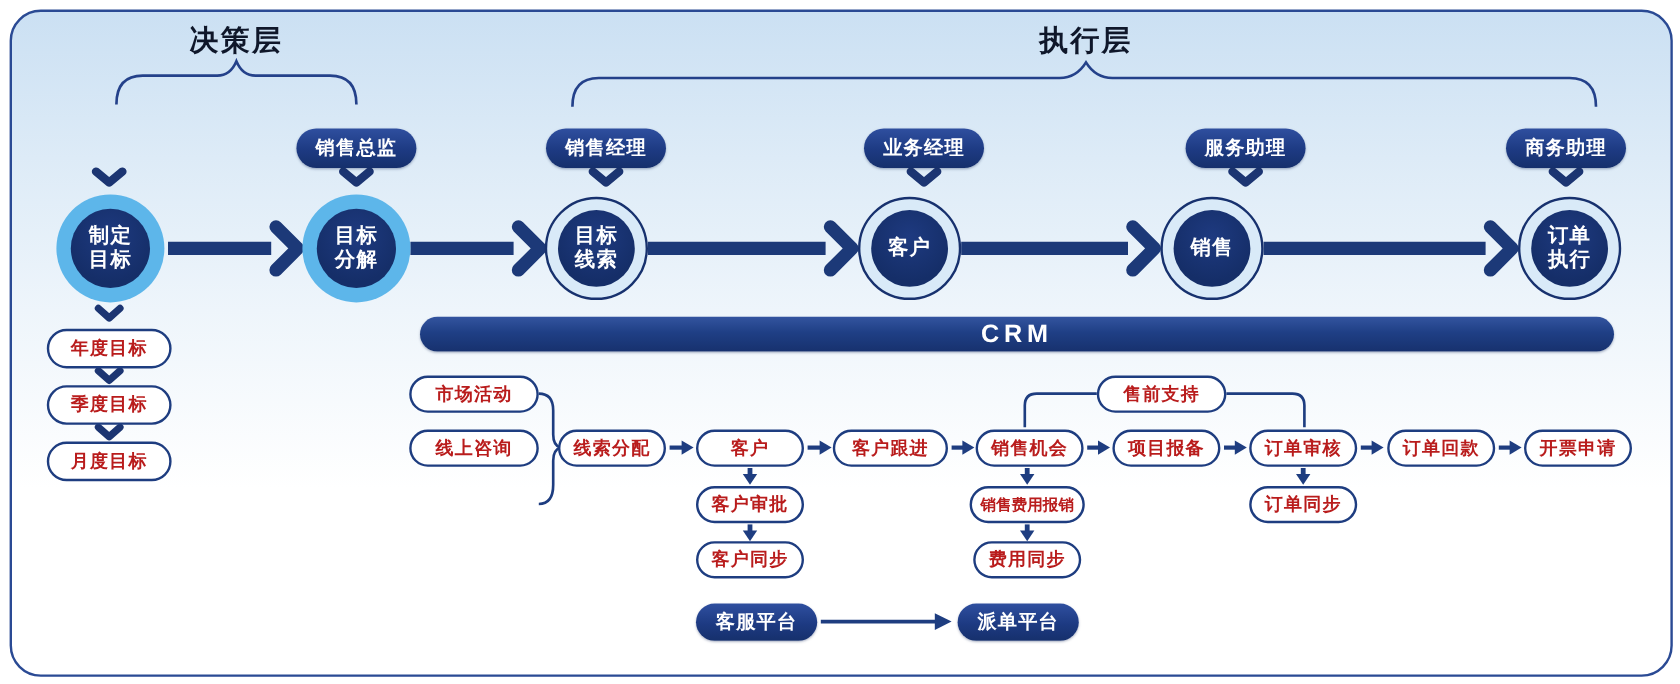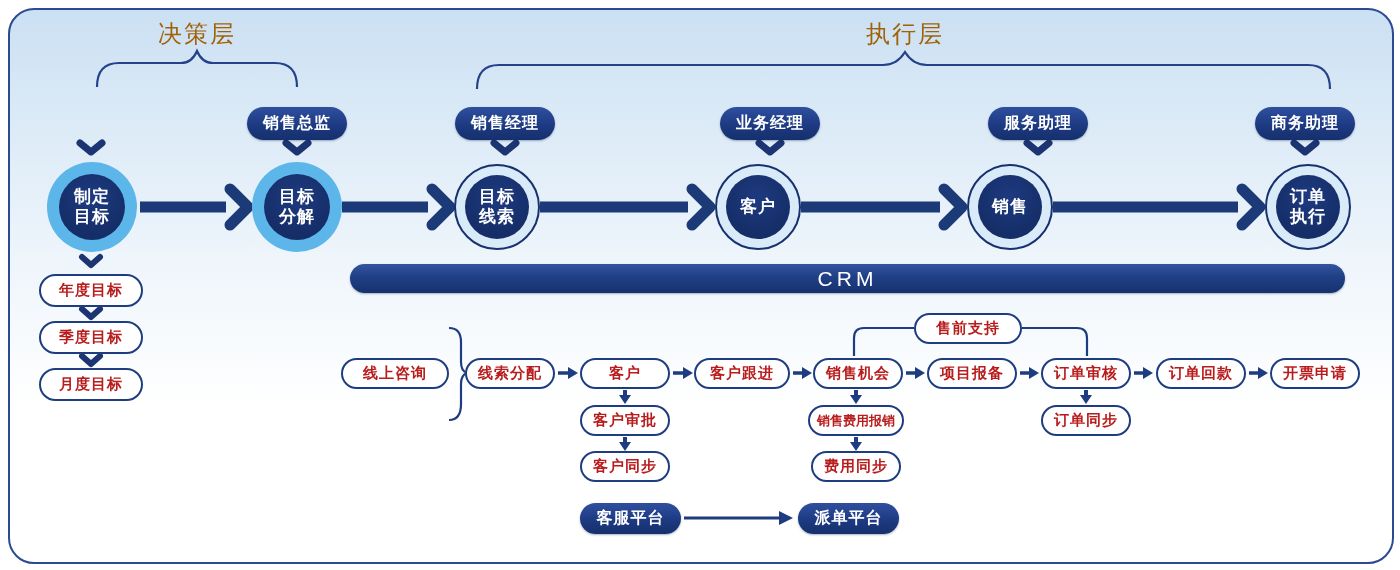--- a/index.html
+++ b/index.html
@@ -1,39 +1,39 @@
 <!DOCTYPE html>
 <html><head>
 <meta charset="utf-8">
 <style>
   html,body{margin:0;padding:0;background:#fff;}
   body{font-family:"Liberation Sans","DejaVu Sans",sans-serif;}
   .canvas{position:relative;width:1400px;height:570px;background:#fff;overflow:hidden;}
   .frame{position:absolute;left:8px;top:8px;width:1382px;height:552px;border:2px solid #2a4a94;border-radius:26px;
          background:linear-gradient(180deg,#cbe0f3 0%,#ddebf7 22%,#eef5fb 45%,#ffffff 72%,#ffffff 100%);}
   .abs{position:absolute;}
-  .layer-title{font-size:24px;font-weight:normal;color:#a16207;letter-spacing:2px;transform:translateX(-50%);white-space:nowrap;}
+  .layer-title{font-size:24px;font-weight:bold;color:#0f172a;letter-spacing:2px;transform:translateX(-50%);white-space:nowrap;}
   .pill-solid{display:flex;align-items:center;justify-content:center;height:33px;border-radius:17px;
       background:linear-gradient(180deg,#2f4f9f 0%,#1d3a82 55%,#16306c 100%);
       color:#fff;font-size:16px;font-weight:bold;letter-spacing:1px;box-shadow:0 1px 2px rgba(20,40,90,.35);}
   .pill-outline{display:flex;align-items:center;justify-content:center;height:31px;border-radius:16px;
       background:#fff;border:2.2px solid #1e3d80;color:#b91c1c;font-size:15px;font-weight:600;letter-spacing:1px;box-sizing:border-box;white-space:nowrap;}
   .pill-outline.tight{font-size:13px;letter-spacing:0;}
   .pill-platform{display:flex;align-items:center;justify-content:center;height:31px;border-radius:16px;
       background:linear-gradient(180deg,#2f4f9f 0%,#1d3a82 55%,#16306c 100%);
       color:#fff;font-size:16px;font-weight:bold;letter-spacing:1px;box-shadow:0 1px 2px rgba(20,40,90,.35);}
   .circle{display:flex;align-items:center;justify-content:center;border-radius:50%;}
   .circle-sky{width:90px;height:90px;background:#5db6ea;}
   .circle-pale{width:86px;height:86px;background:#d9eaf8;border:2.5px solid #17316e;box-sizing:border-box;}
   .circle-inner{width:66px;height:66px;border-radius:50%;background:radial-gradient(circle at 50% 35%,#1e3a80 0%,#152e68 70%);
       display:flex;flex-direction:column;align-items:center;justify-content:center;color:#fff;font-size:17px;font-weight:bold;line-height:1.15;letter-spacing:1px;}
   .circle-pale .circle-inner{width:64px;height:64px;}
   .crm-bar{display:flex;align-items:center;justify-content:center;height:29px;border-radius:15px;
       background:linear-gradient(180deg,#33549f 0%,#1f3f85 45%,#17316e 100%);
-      color:#fff;font-size:21px;font-weight:normal;letter-spacing:4px;box-shadow:0 1px 2px rgba(20,40,90,.35);}
+      color:#fff;font-size:21px;font-weight:bold;letter-spacing:4px;box-shadow:0 1px 2px rgba(20,40,90,.35);}
 </style>
 </head>
 <body>
 
 <div class="canvas">
   <div class="frame"></div>
 
   <svg class="abs" style="left:0;top:0;" width="1400" height="570" viewBox="0 0 1400 570" fill="none">
 
     <path d="M 97 87 Q 97 63 119 63 L 181 63 Q 192 63 197 51 Q 202 63 213 63 L 275 63 Q 297 63 297 87" stroke="#24418a" stroke-width="2.2"></path>
@@ -154,20 +154,21 @@
       <span>执行</span>
     </div>
   </div>
 
   <div class="abs pill-outline" style="left:39px;top:274px;width:104px;height:33px;border-radius:17px;">年度目标</div>
   <div class="abs pill-outline" style="left:39px;top:321px;width:104px;height:33px;border-radius:17px;">季度目标</div>
   <div class="abs pill-outline" style="left:39px;top:368px;width:104px;height:33px;border-radius:17px;">月度目标</div>
 
   <div class="abs crm-bar" style="left:350px;top:264px;width:995px;">CRM</div>
 
+  <div class="abs pill-outline" style="left:341px;top:313px;width:108px;">市场活动</div>
   <div class="abs pill-outline" style="left:341px;top:358px;width:108px;">线上咨询</div>
 
   <div class="abs pill-outline" style="left:914px;top:313px;width:108px;">售前支持</div>
 
   <div class="abs pill-outline" style="left:465px;top:358px;width:90px;">线索分配</div>
   <div class="abs pill-outline" style="left:580px;top:358px;width:90px;">客户</div>
   <div class="abs pill-outline" style="left:694px;top:358px;width:96px;">客户跟进</div>
   <div class="abs pill-outline" style="left:813px;top:358px;width:90px;">销售机会</div>
   <div class="abs pill-outline" style="left:927px;top:358px;width:90px;">项目报备</div>
   <div class="abs pill-outline" style="left:1041px;top:358px;width:90px;">订单审核</div>

